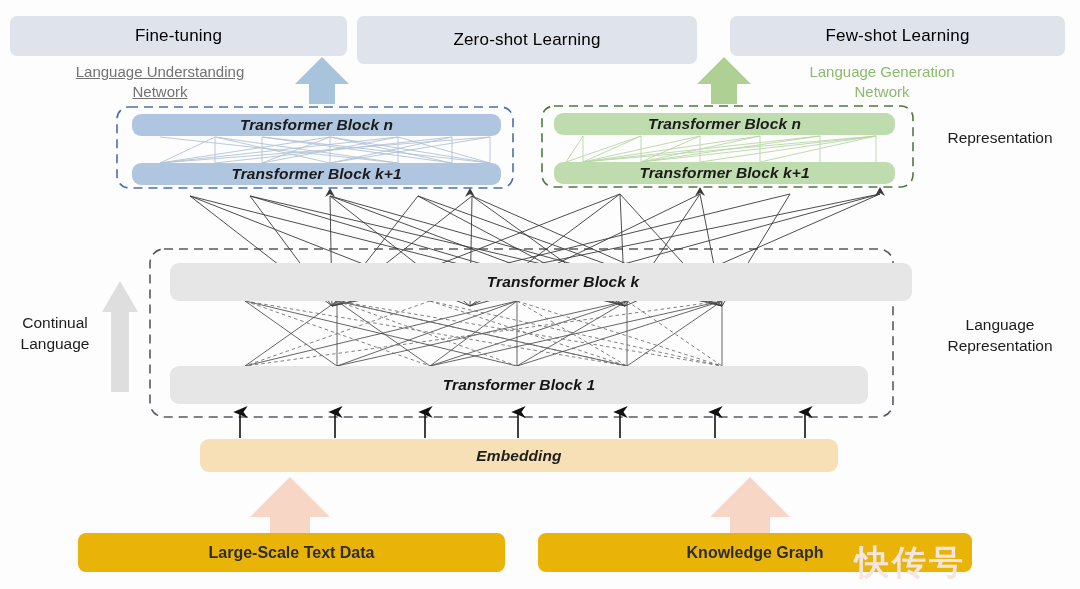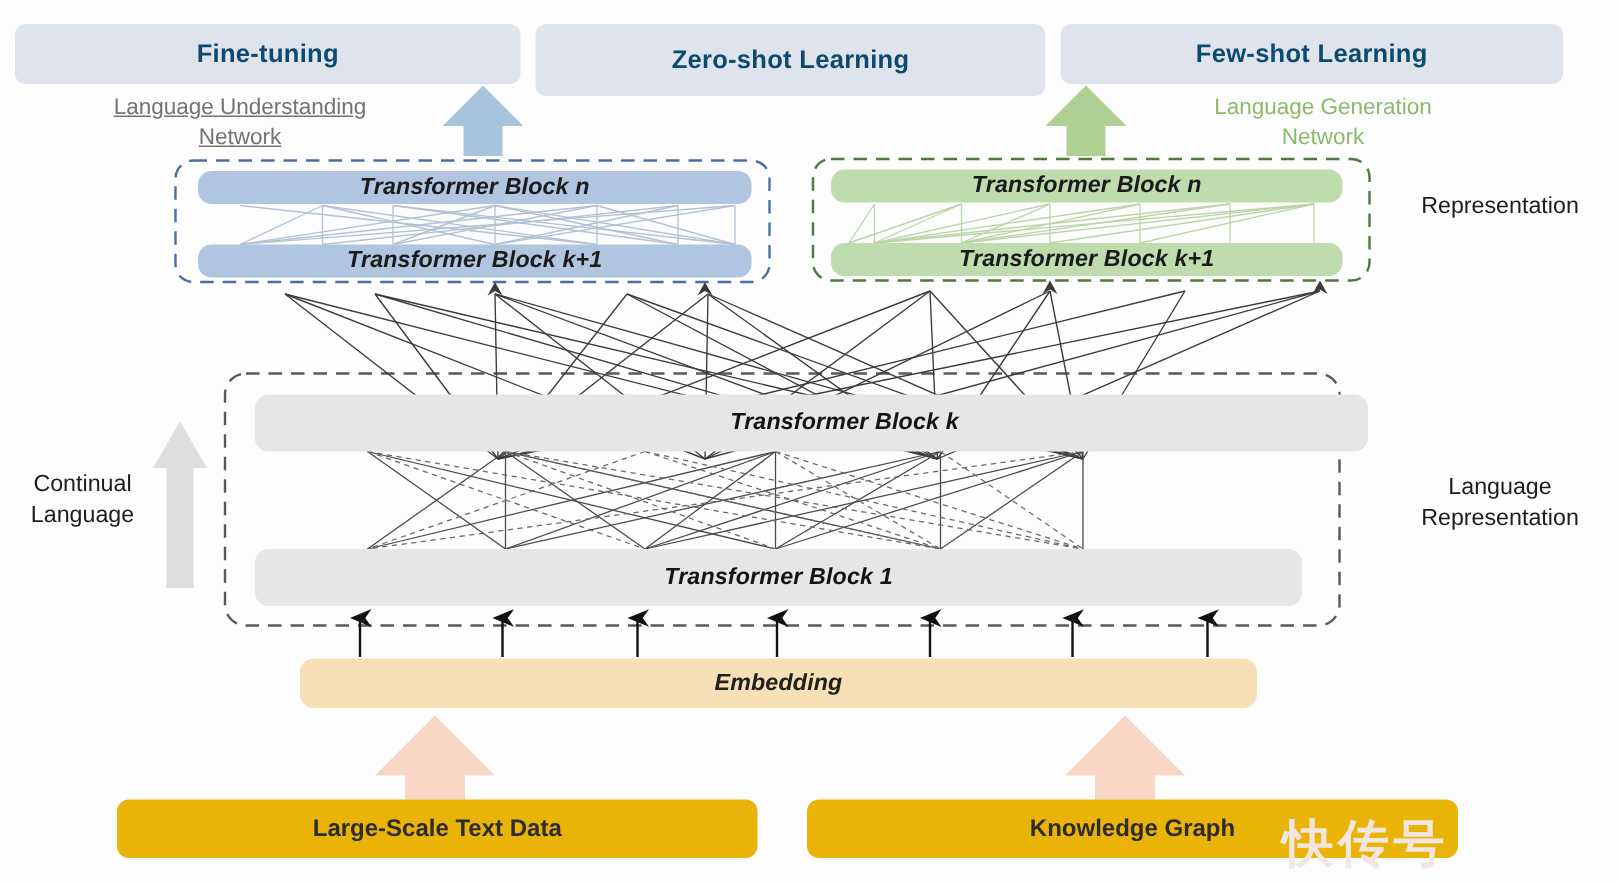--- a/index.html
+++ b/index.html
@@ -19,23 +19,23 @@
   }
   .abs { position: absolute; }
 
   
   .task-box {
     background: #dfe3ec;
     border-radius: 7px;
     display: flex;
     align-items: center;
     justify-content: center;
-    color: #0c4a6e;
+    color: #000000;
     font-size: 17px;
-    font-weight: 700;
+    font-weight: 400;
     letter-spacing: .2px;
   }
 
   
   .data-box {
     background: #eab308;
     border-radius: 8px;
     display: flex;
     align-items: center;
     justify-content: center;
@@ -265,21 +265,21 @@
     <path d="M290,477 L330,517 L310,517 L310,533 L270,533 L270,517 L250,517 Z" fill="#f7d6c5"></path>
     <path d="M750,477 L790,517 L770,517 L770,533 L730,533 L730,517 L710,517 Z" fill="#f7d6c5"></path>
   </svg>
 
   <div class="abs task-box" style="left:10px; top:16px; width:337px; height:40px;">
     <span>Fine-tuning</span>
   </div>
   <div class="abs task-box" style="left:357px; top:16px; width:340px; height:48px;">
     <span>Zero-shot Learning</span>
   </div>
-  <div class="abs task-box" style="left:707px; top:16px; width:335px; height:40px;justify-content:center;">
+  <div class="abs task-box" style="left:730px; top:16px; width:335px; height:40px;justify-content:center;">
     <span>Few-shot Learning</span>
   </div>
 
   <div class="abs net-caption net-blue" style="left:55px; top:62px; width:210px;">
     <div>Language Understanding</div>
     <div>Network</div>
   </div>
   <div class="abs net-caption net-green" style="left:782px; top:62px; width:200px;">
     <div>Language Generation</div>
     <div>Network</div>

